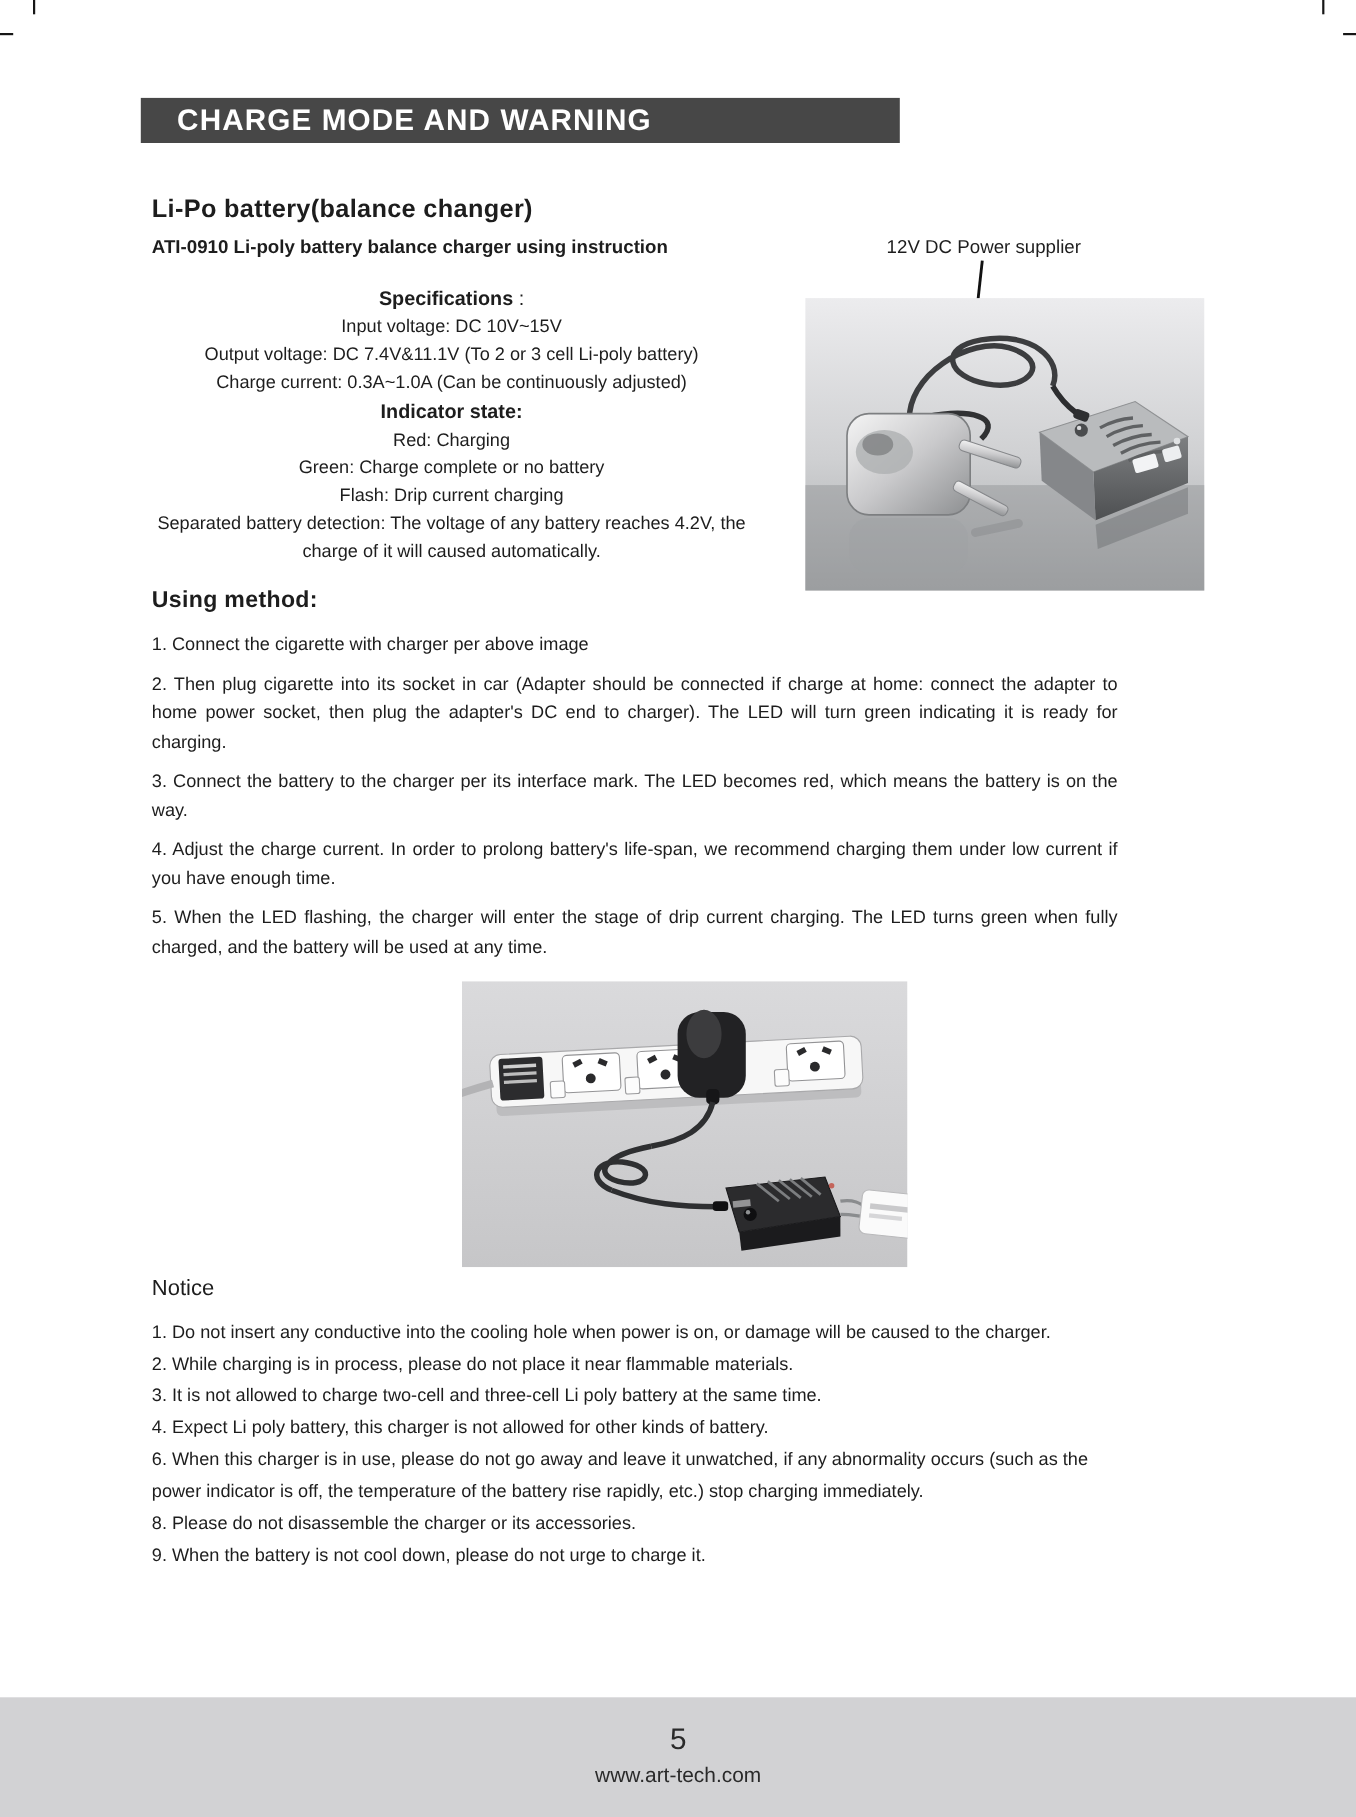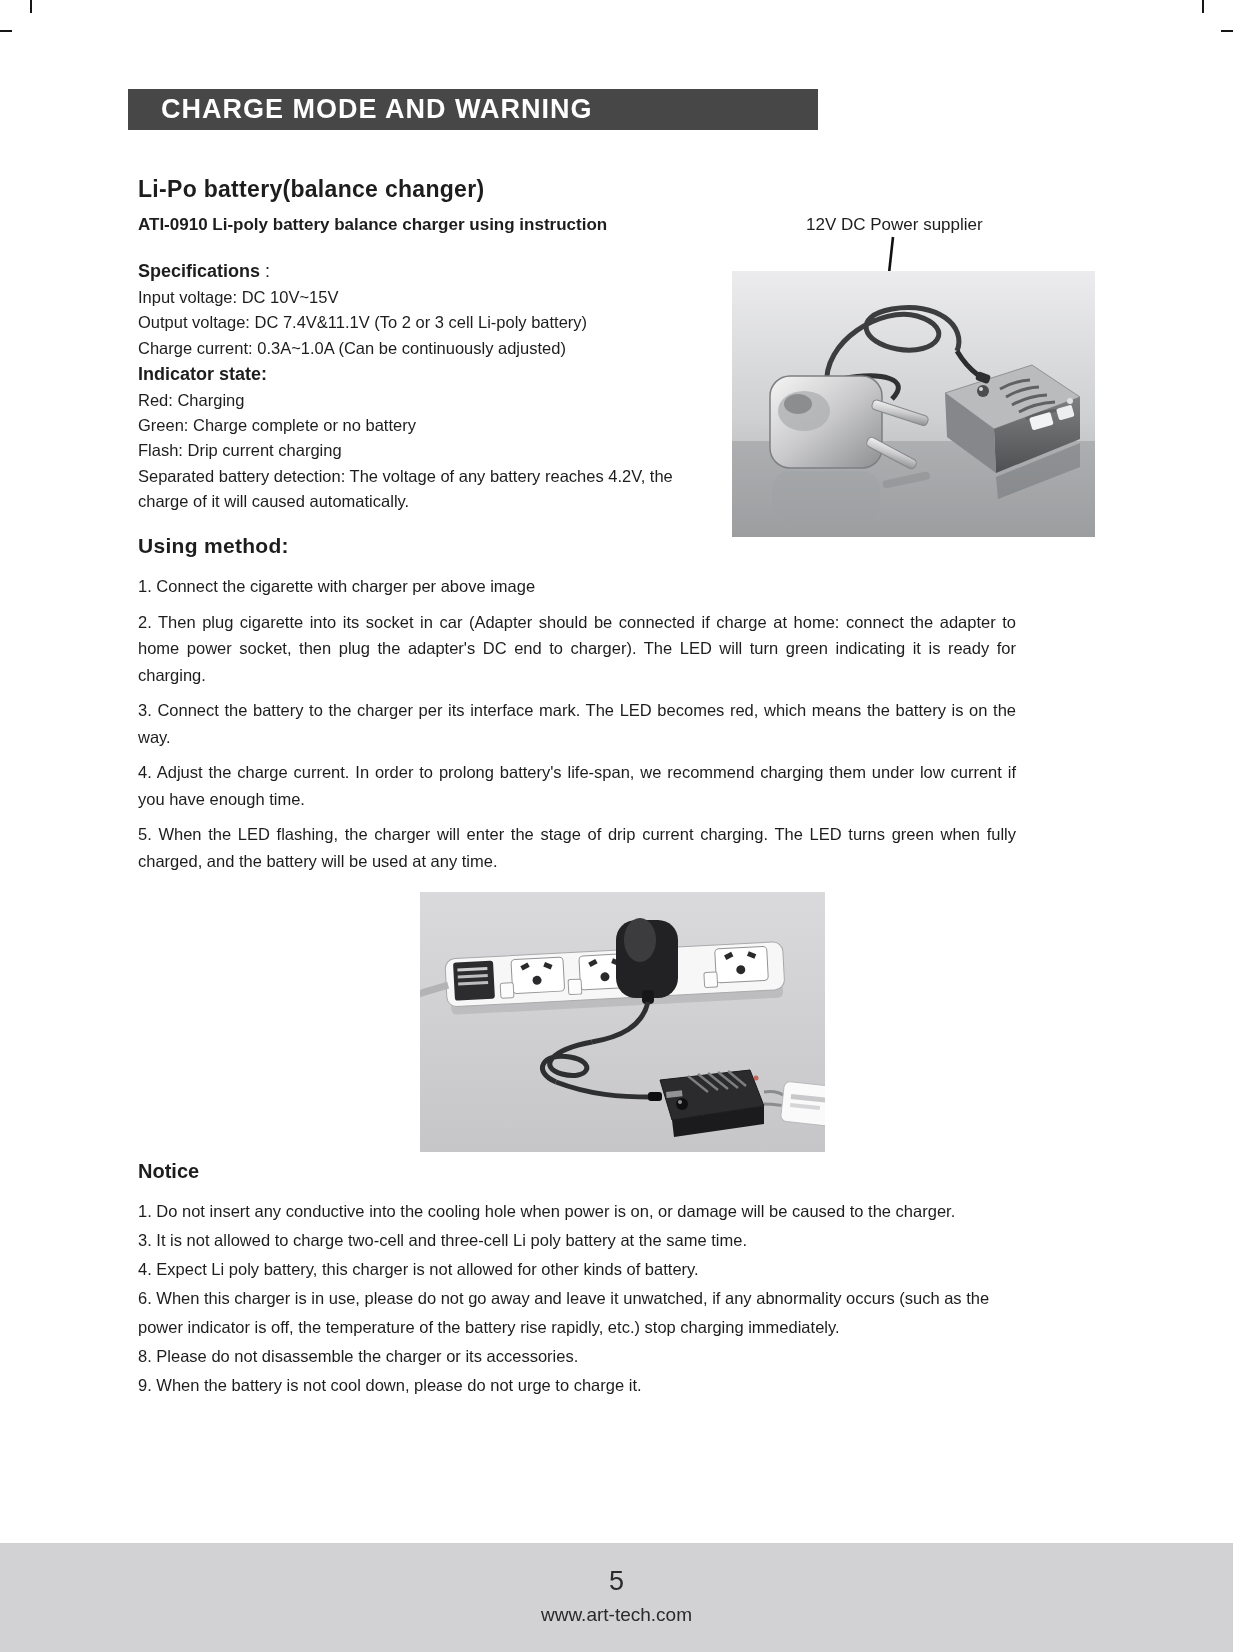--- a/index.html
+++ b/index.html
@@ -13,32 +13,32 @@
   
   .header-bar{
     position:absolute;left:128px;top:89px;width:690px;height:41px;background:#474747;
     display:flex;align-items:center;box-sizing:border-box;padding-left:33px;
   }
   .header-bar span{color:#ffffff;font-size:27px;font-weight:bold;letter-spacing:1px;}
   .doc-title{left:138px;top:176px;font-size:23px;font-weight:bold;letter-spacing:.3px;}
   .doc-subtitle{left:138px;top:215px;font-size:17px;font-weight:bold;}
   .photo1-caption{left:806px;top:215px;font-size:17px;}
   
-  .specs{left:138px;top:258px;width:545px;}
+  .specs{left:138px;top:258px;width:545px;text-align:center;}
   .spec-head{font-size:18px;font-weight:bold;line-height:27px;}
   .spec-head .colon{font-weight:normal;}
   .spec-line{font-size:16.5px;line-height:25.3px;}
   .spec-para{font-size:16.5px;line-height:25.3px;}
   
   .method-head{left:138px;top:534px;font-size:21px;font-weight:bold;letter-spacing:.3px;}
   .method-steps{left:138px;top:573px;width:878px;}
   .method-steps p{font-size:16.5px;line-height:26.5px;margin:0 0 9px 0;text-align:justify;}
   .method-steps p.single{text-align:left;}
   
-  .notice-head{left:138px;top:1160px;font-size:20px;font-weight:bold;}
+  .notice-head{left:138px;top:1160px;font-size:20px;font-weight:normal;}
   .notice-items{left:138px;top:1197px;width:878px;}
   .notice-items p{font-size:16.5px;line-height:29px;margin:0;}
   
   .photo1{left:732px;top:271px;width:363px;height:266px;}
   .photo2{left:420px;top:892px;width:405px;height:260px;}
   .arrow-svg{left:856px;top:235px;width:70px;height:72px;}
   
   .footer-band{position:absolute;left:0;top:1543px;width:1233px;height:109px;background:#d2d2d4;}
   .page-number{position:absolute;left:0;top:1566px;width:1233px;text-align:center;font-size:27px;color:#2a2a2a;}
   .website{position:absolute;left:0;top:1604px;width:1233px;text-align:center;font-size:19px;color:#2a2a2a;}
@@ -226,20 +226,21 @@
     <g transform="rotate(6 390 215)">
       <rect x="362" y="192" width="60" height="40" rx="6" fill="#fafafa" stroke="#b9b9bb"></rect>
       <rect x="370" y="204" width="42" height="5" fill="#c9c9cb"></rect>
       <rect x="370" y="213" width="30" height="4" fill="#d6d6d8"></rect>
     </g>
   </svg>
 
   <div class="abs notice-head">Notice</div>
   <div class="abs notice-items">
     <p>1. Do not insert any conductive into the cooling hole when power is on, or damage will be caused to the charger.</p>
+    <p>2. While charging is in process, please do not place it near flammable materials.</p>
     <p>3. It is not allowed to charge two-cell and three-cell Li poly battery at the same time.</p>
     <p>4. Expect Li poly battery, this charger is not allowed for other kinds of battery.</p>
     <p>6. When this charger is in use, please do not go away and leave it unwatched, if any abnormality occurs (such as the power indicator is off, the temperature of the battery rise rapidly, etc.) stop charging immediately.</p>
     <p>8. Please do not disassemble the charger or its accessories.</p>
     <p>9. When the battery is not cool down, please do not urge to charge it.</p>
   </div>
 
   <div class="footer-band"></div>
   <div class="page-number">5</div>
   <div class="website">www.art-tech.com</div>

